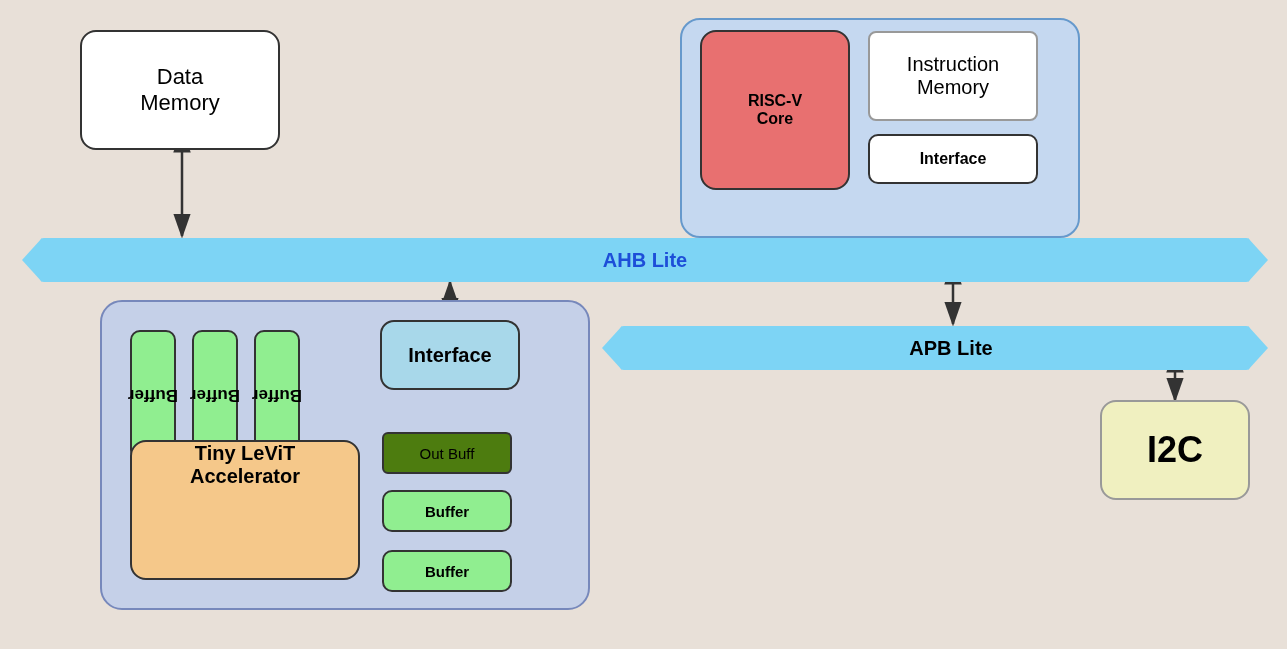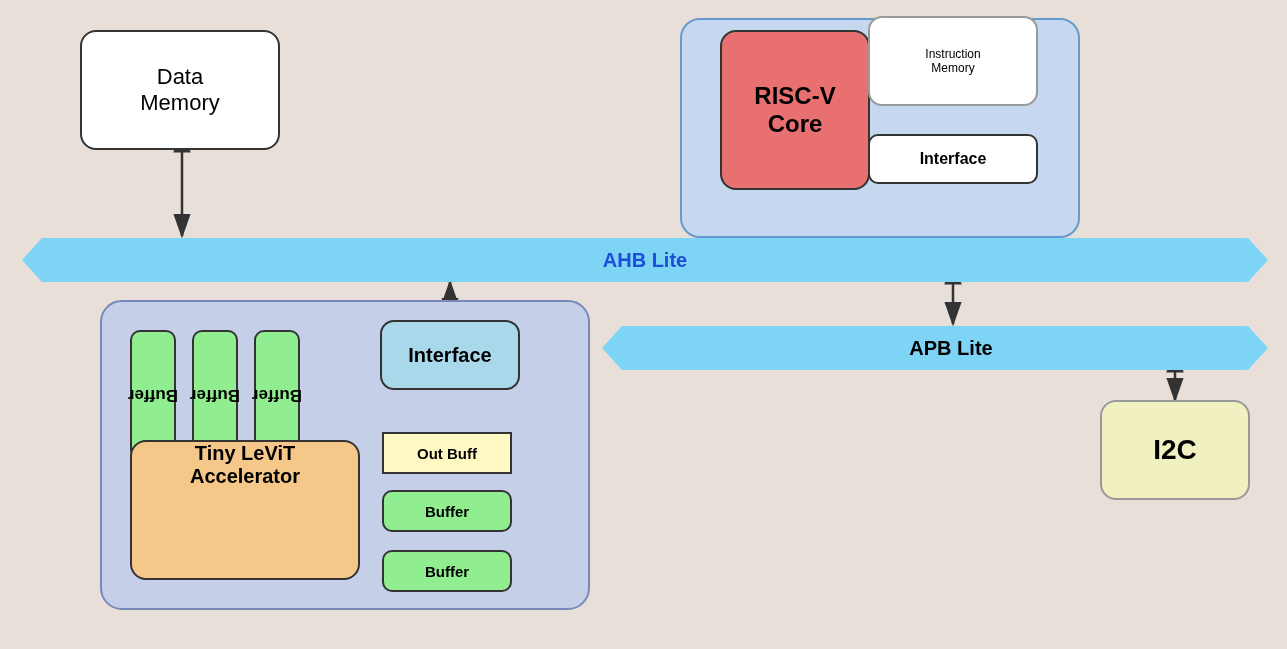--- a/index.html
+++ b/index.html
@@ -130,39 +130,38 @@
       left: 700px;
       width: 150px;
       height: 160px;
       background: #e87070;
       border: 2.5px solid #333;
       border-radius: 16px;
       display: flex;
       align-items: center;
       justify-content: center;
       text-align: center;
-      font-size: 24px;
-      font-weight: bold;
-      margin-left: 20px;
+      font-size: 16px;
+      font-weight: bold;
     }
 
     .instruction-memory {
       position: absolute;
-      top: 16px;
+      top: 31px;
       left: 868px;
       width: 170px;
       height: 90px;
       background: white;
       border: 2px solid #999;
-      border-radius: 14px;
+      border-radius: 8px;
       display: flex;
       align-items: center;
       justify-content: center;
       text-align: center;
-      font-size: 12px;
+      font-size: 20px;
     }
 
     .interface-box-riscv {
       position: absolute;
       top: 134px;
       left: 868px;
       width: 170px;
       height: 50px;
       background: white;
       border: 2.5px solid #333;
@@ -245,28 +244,28 @@
       font-weight: bold;
     }
 
     
     .out-buff {
       position: absolute;
       top: 432px;
       left: 382px;
       width: 130px;
       height: 42px;
-      background: #fef9c3;
+      background: #4d7c0f;
       border: 2px solid #333;
-      border-radius: 0;
+      border-radius: 6px;
       display: flex;
       align-items: center;
       justify-content: center;
       font-size: 15px;
-      font-weight: bold;
+      font-weight: normal;
     }
 
     .buf-right1 {
       position: absolute;
       top: 490px;
       left: 382px;
       width: 130px;
       height: 42px;
       background: #90ee90;
       border: 2px solid #333;
@@ -300,21 +299,21 @@
       top: 400px;
       left: 1100px;
       width: 150px;
       height: 100px;
       background: #f0f0c0;
       border: 2.5px solid #999;
       border-radius: 16px;
       display: flex;
       align-items: center;
       justify-content: center;
-      font-size: 28px;
+      font-size: 36px;
       font-weight: bold;
     }
 
     
     svg.arrows {
       position: absolute;
       top: 0;
       left: 0;
       width: 1287px;
       height: 649px;

